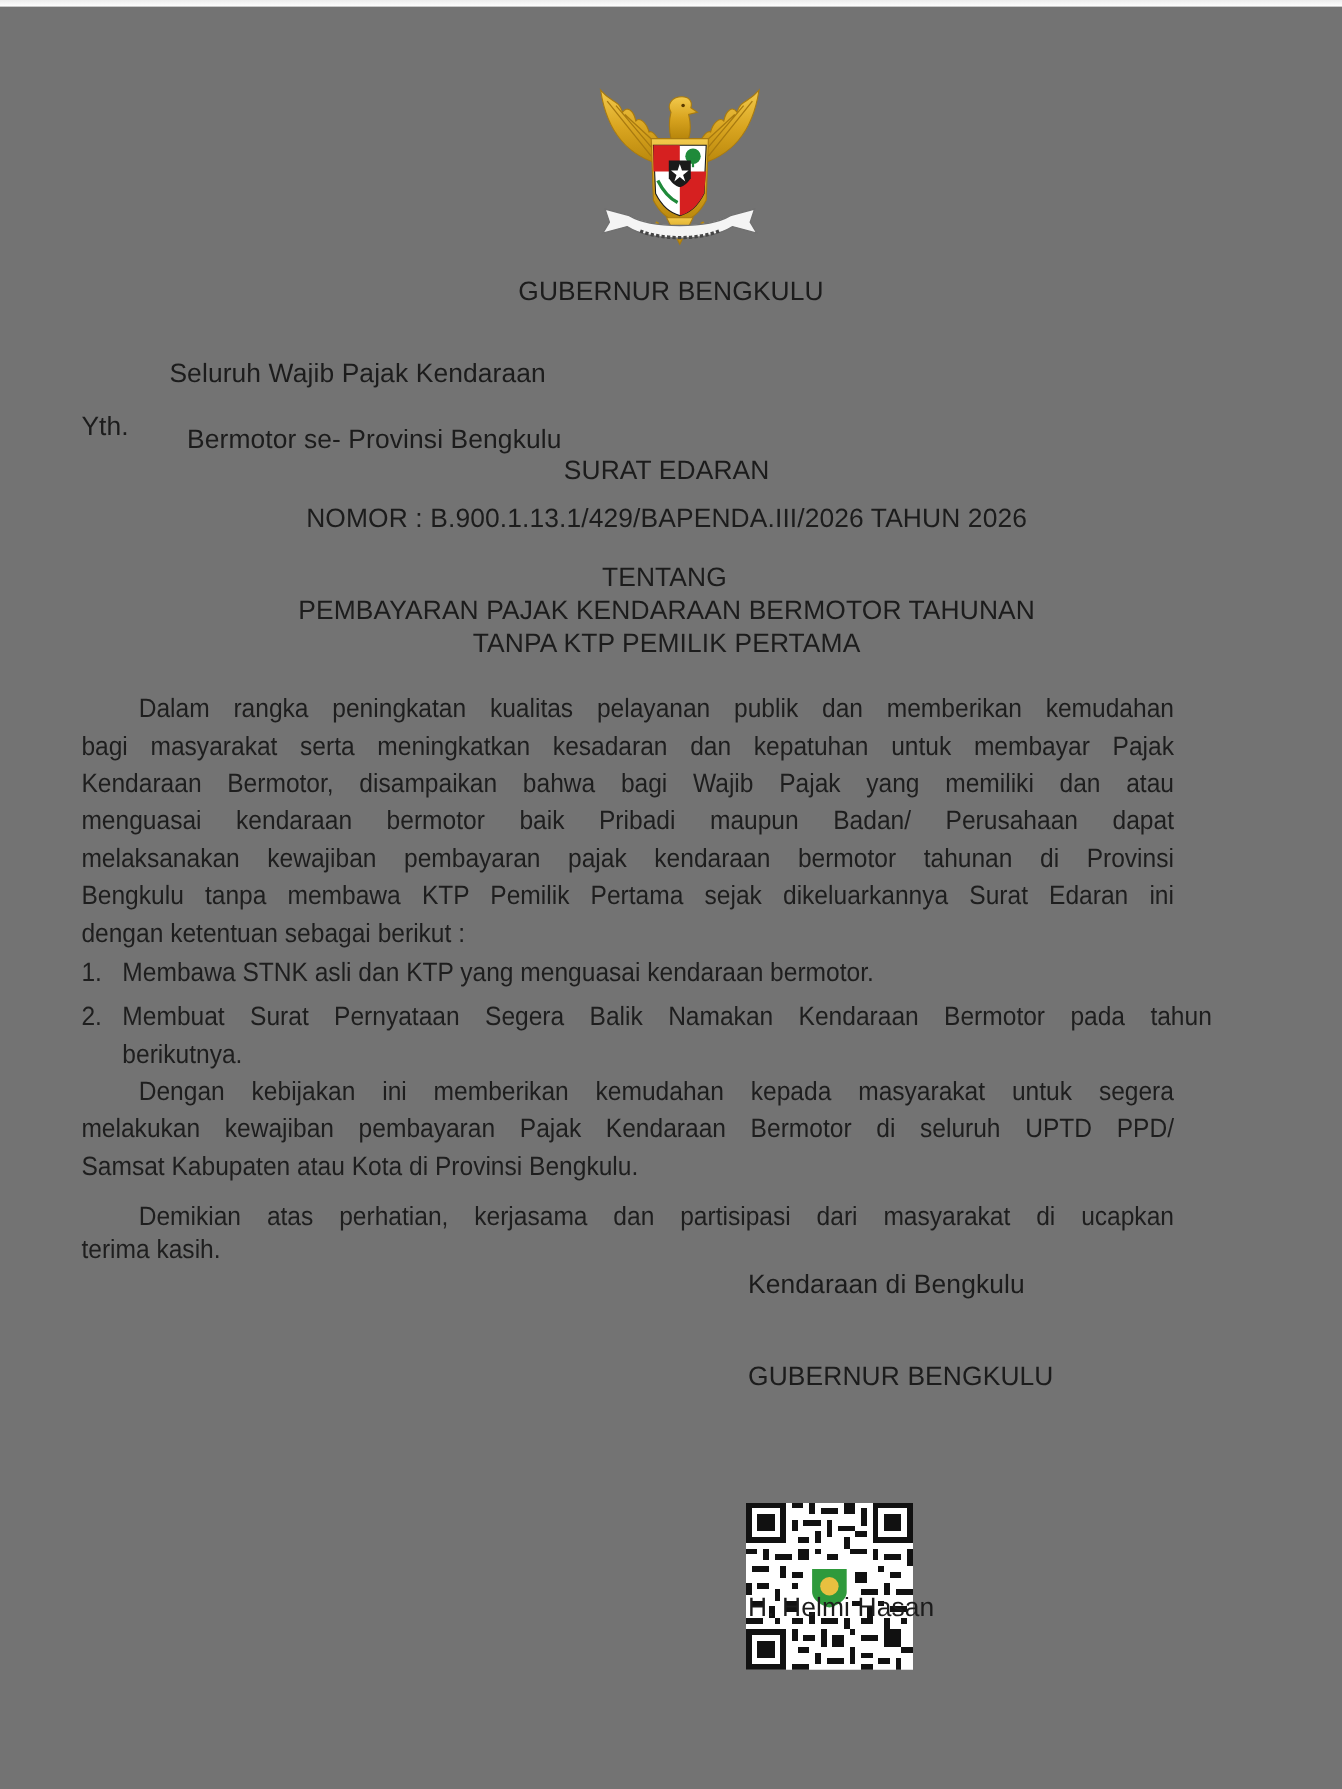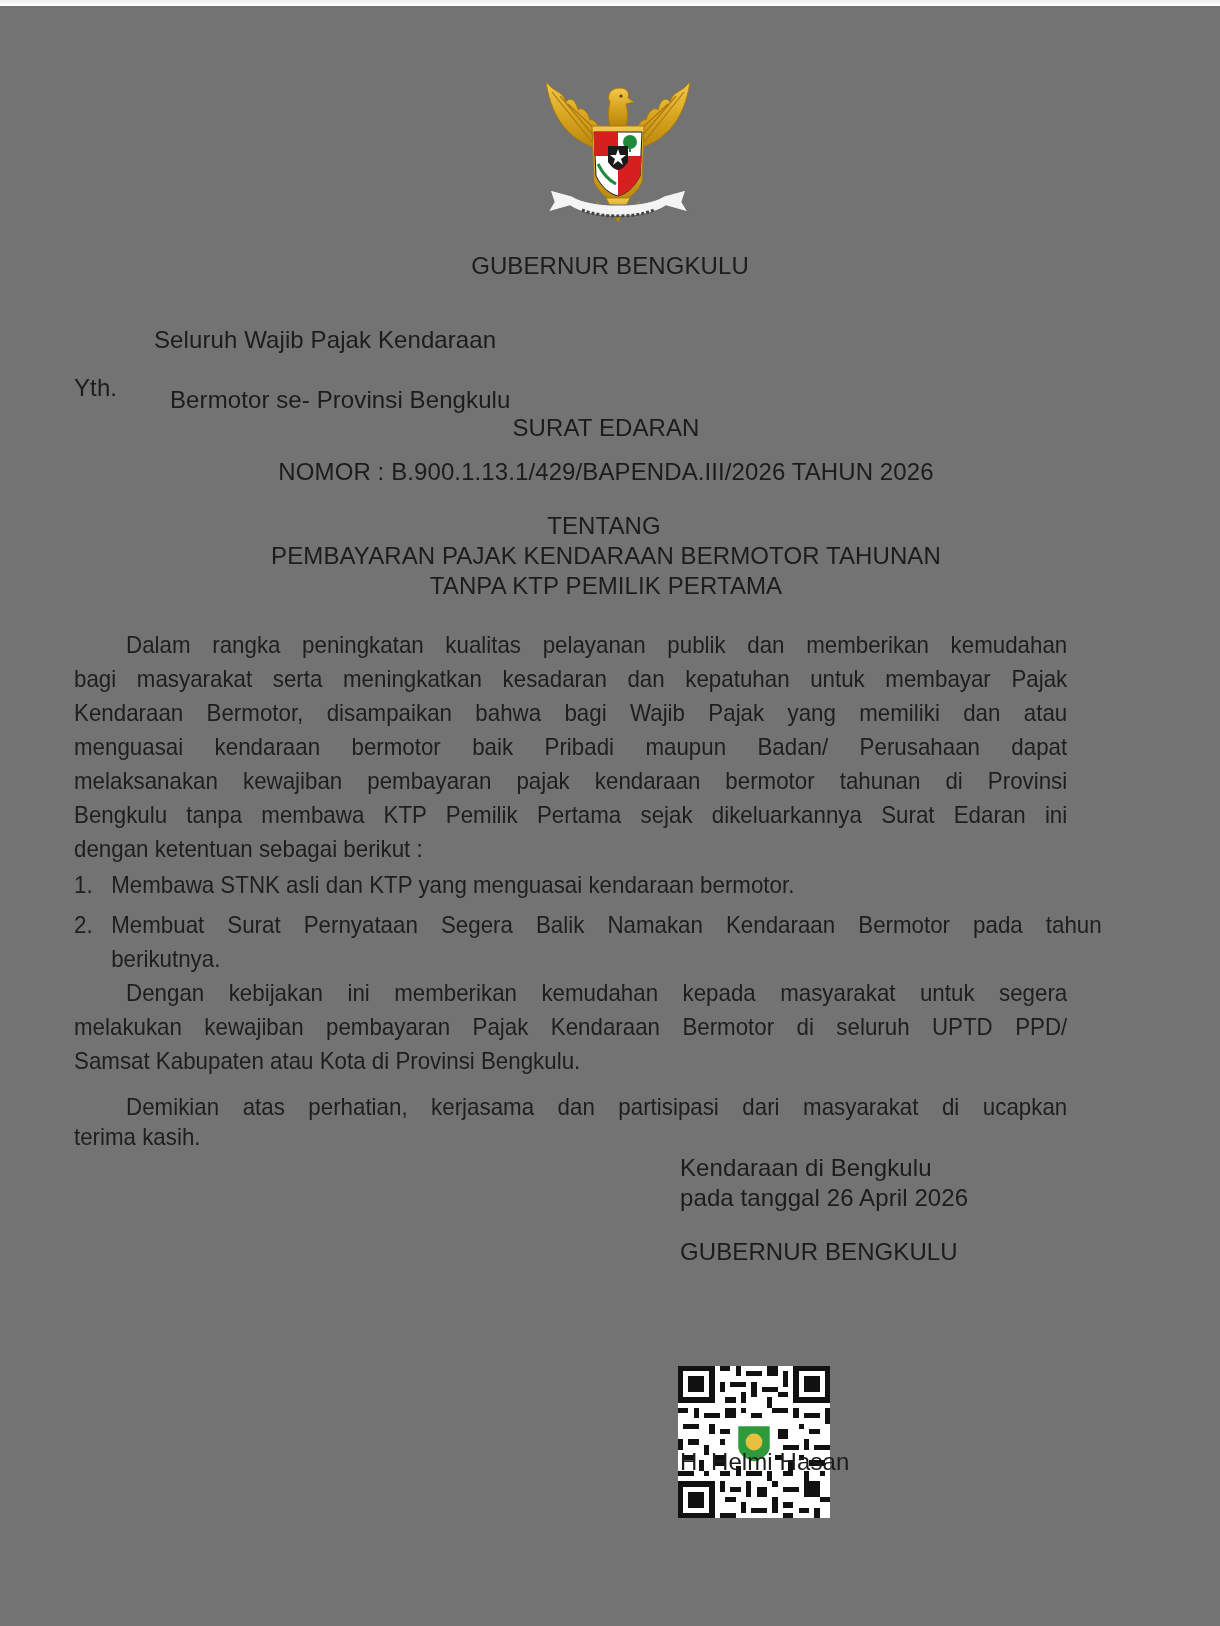--- a/index.html
+++ b/index.html
@@ -162,21 +162,20 @@
     <span class="body-line">melakukan kewajiban pembayaran Pajak Kendaraan Bermotor di seluruh UPTD PPD/</span>
     <span class="body-line last">Samsat Kabupaten atau Kota di Provinsi Bengkulu.</span>
   </div>
 
   <div class="body-text" style="top:1092px; width:1068px; line-height:30px;">
     <span class="body-line indent" style="height:30px;">Demikian atas perhatian, kerjasama dan partisipasi dari masyarakat di ucapkan</span>
     <span class="body-line last" style="height:30px;">terima kasih.</span>
   </div>
 
   <div class="abs t24" style="left:680px; top:1154px;">Kendaraan di Bengkulu</div>
-  <div class="abs t24" style="left:680px; top:1184px;">pada tanggal 26 April 2026</div>
   <div class="abs t24" style="left:680px; top:1238px;">GUBERNUR BENGKULU</div>
 
   <svg class="qr" viewBox="0 0 29 29" shape-rendering="crispEdges">
     <rect width="29" height="29" fill="#ffffff"></rect>
 
     <g fill="#111">
       <rect x="0" y="0" width="7" height="7"></rect>
       <rect x="22" y="0" width="7" height="7"></rect>
       <rect x="0" y="22" width="7" height="7"></rect>
     </g>

